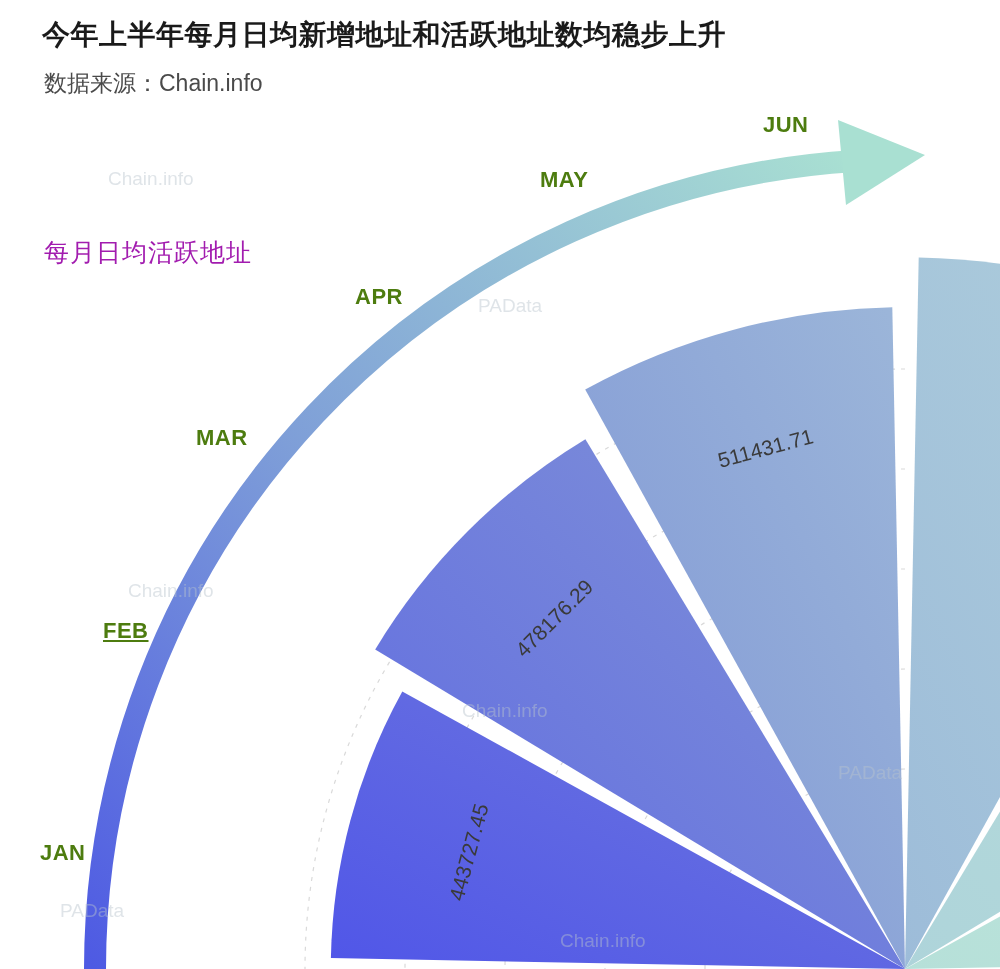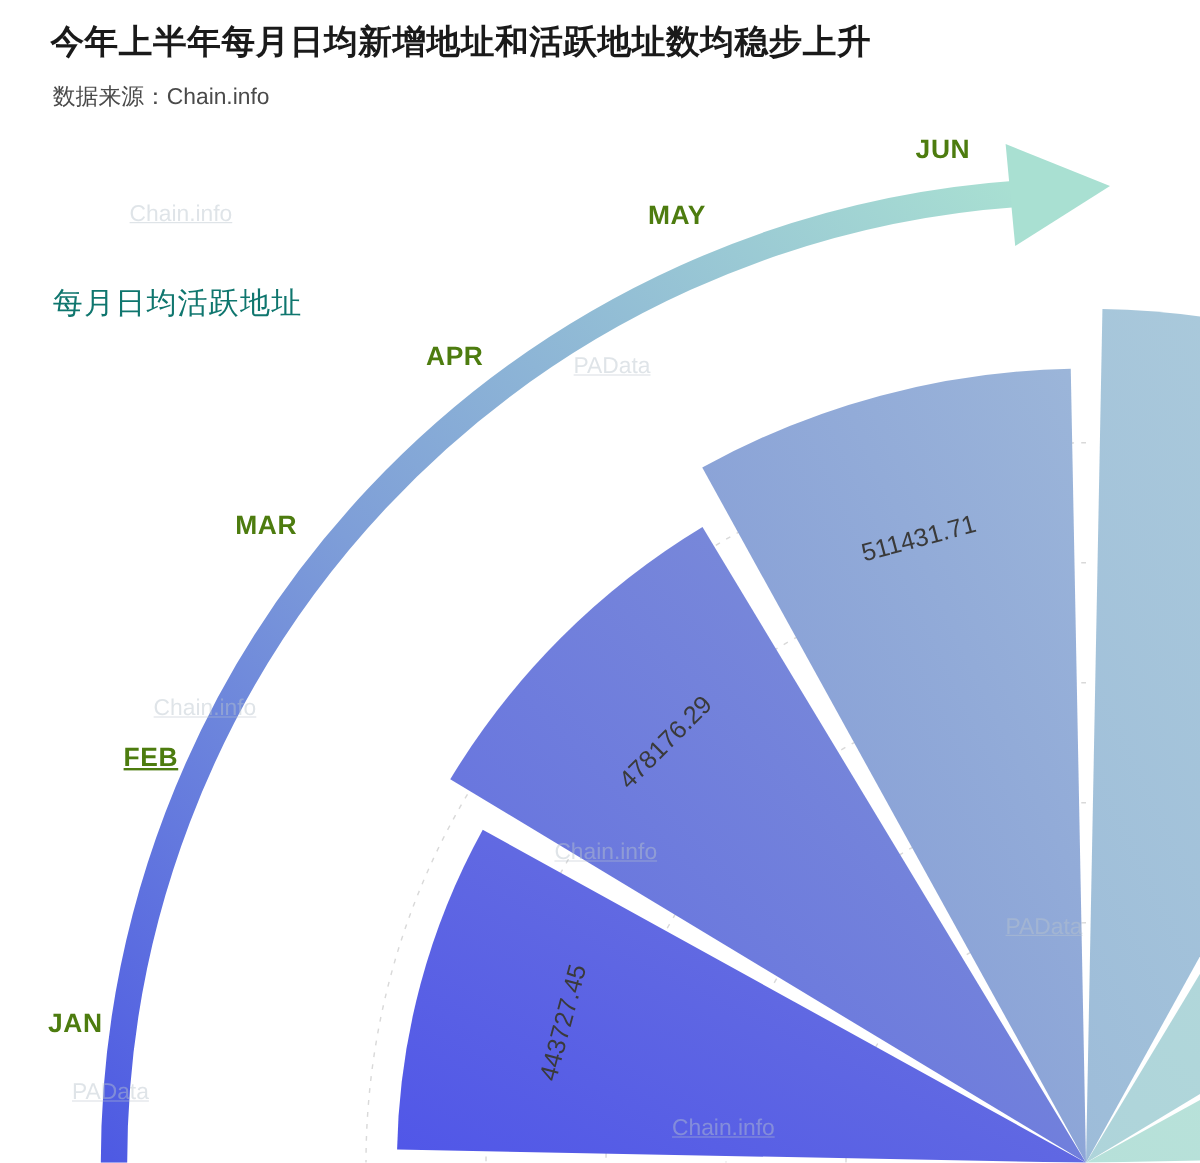--- a/index.html
+++ b/index.html
@@ -28,33 +28,33 @@
     font-size: 28px;
     font-weight: bold;
     letter-spacing: 0.5px;
     color: #1a1a1a;
     white-space: nowrap;
   }
   .subtitle {
     position: absolute;
     left: 44px;
     top: 68px;
-    font-size: 19px;
+    font-size: 23px;
     color: #4a4a4a;
     white-space: nowrap;
   }
   .callout {
     position: absolute;
     left: 44px;
     top: 236px;
     width: 300px;
   }
   .callout-line1 {
     font-size: 25px;
-    color: #0f766e;
+    color: #a21caf;
     letter-spacing: 1px;
   }
   .callout-line2 {
     margin-top: 6px;
     font-size: 23px;
     color: #1a1a1a;
     display: flex;
     align-items: baseline;
     padding-left: 6px;
   }
@@ -82,21 +82,20 @@
     white-space: nowrap;
   }
   .wm {
     position: absolute;
     color: #b9c4cd;
     opacity: 0.45;
     font-size: 19px;
     white-space: nowrap;
     pointer-events: none;
     user-select: none;
-    text-decoration: underline;
   }
 </style>
 </head>
 <body>
 
 <div class="chart-root">
 
   <div class="title">今年上半年每月日均新增地址和活跃地址数均稳步上升</div>
   <div class="subtitle">数据来源：Chain.info</div>
 

